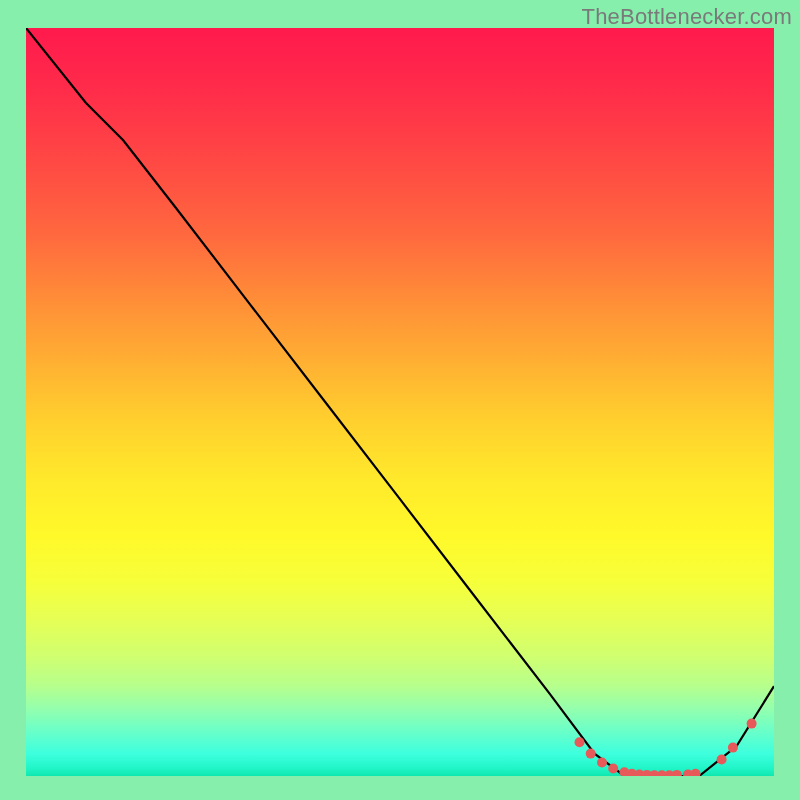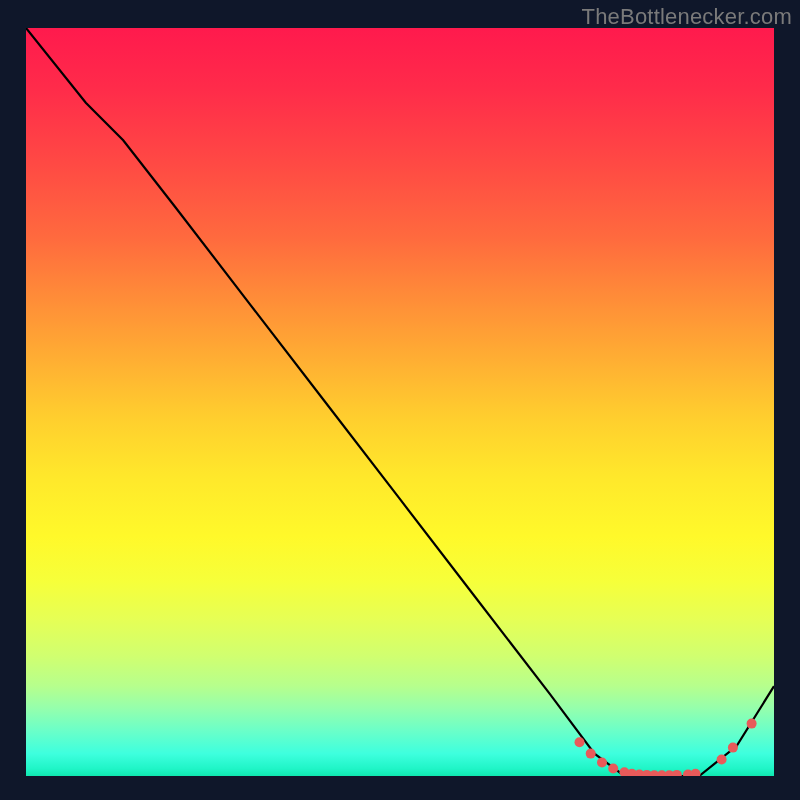--- a/index.html
+++ b/index.html
@@ -1,20 +1,20 @@
 <!DOCTYPE html>
 <html><head>
 <meta charset="utf-8">
 <style>
   * { margin: 0; padding: 0; box-sizing: border-box; }
   html, body { width: 800px; height: 800px; background: #000; overflow: hidden; }
   .outer {
     width: 800px;
     height: 800px;
-    background: #0f172a;
+    background: #86efac;
     position: relative;
   }
   .attribution {
     position: absolute;
     top: 4px;
     right: 8px;
     color: #7a7a7a;
     font-family: Arial, Helvetica, sans-serif;
     font-size: 22px;
     font-weight: 500;

